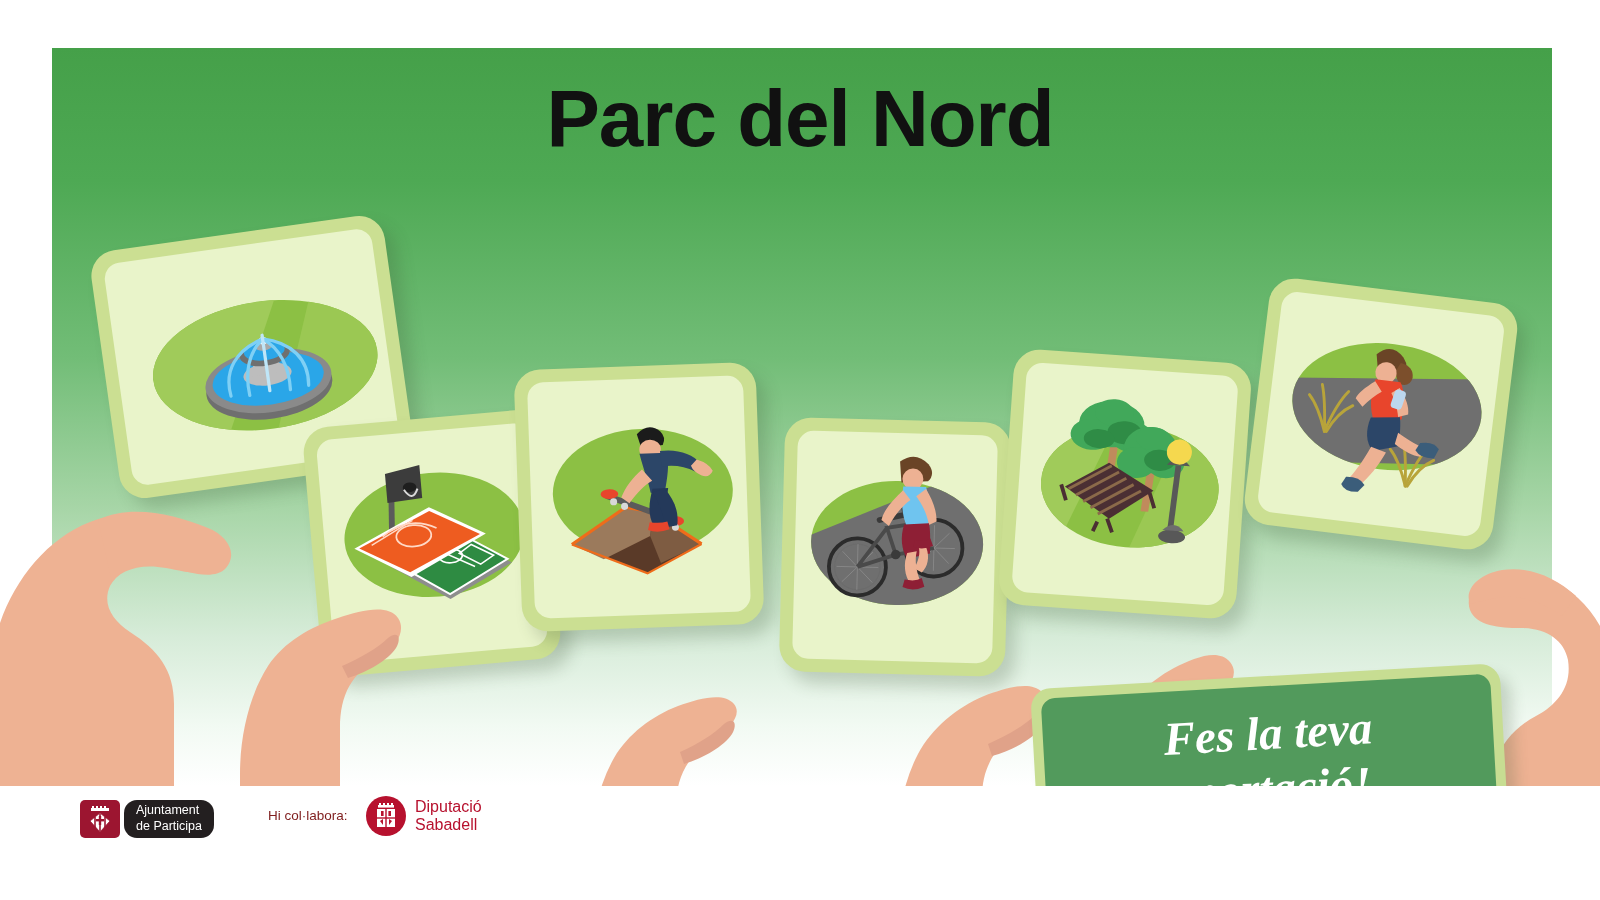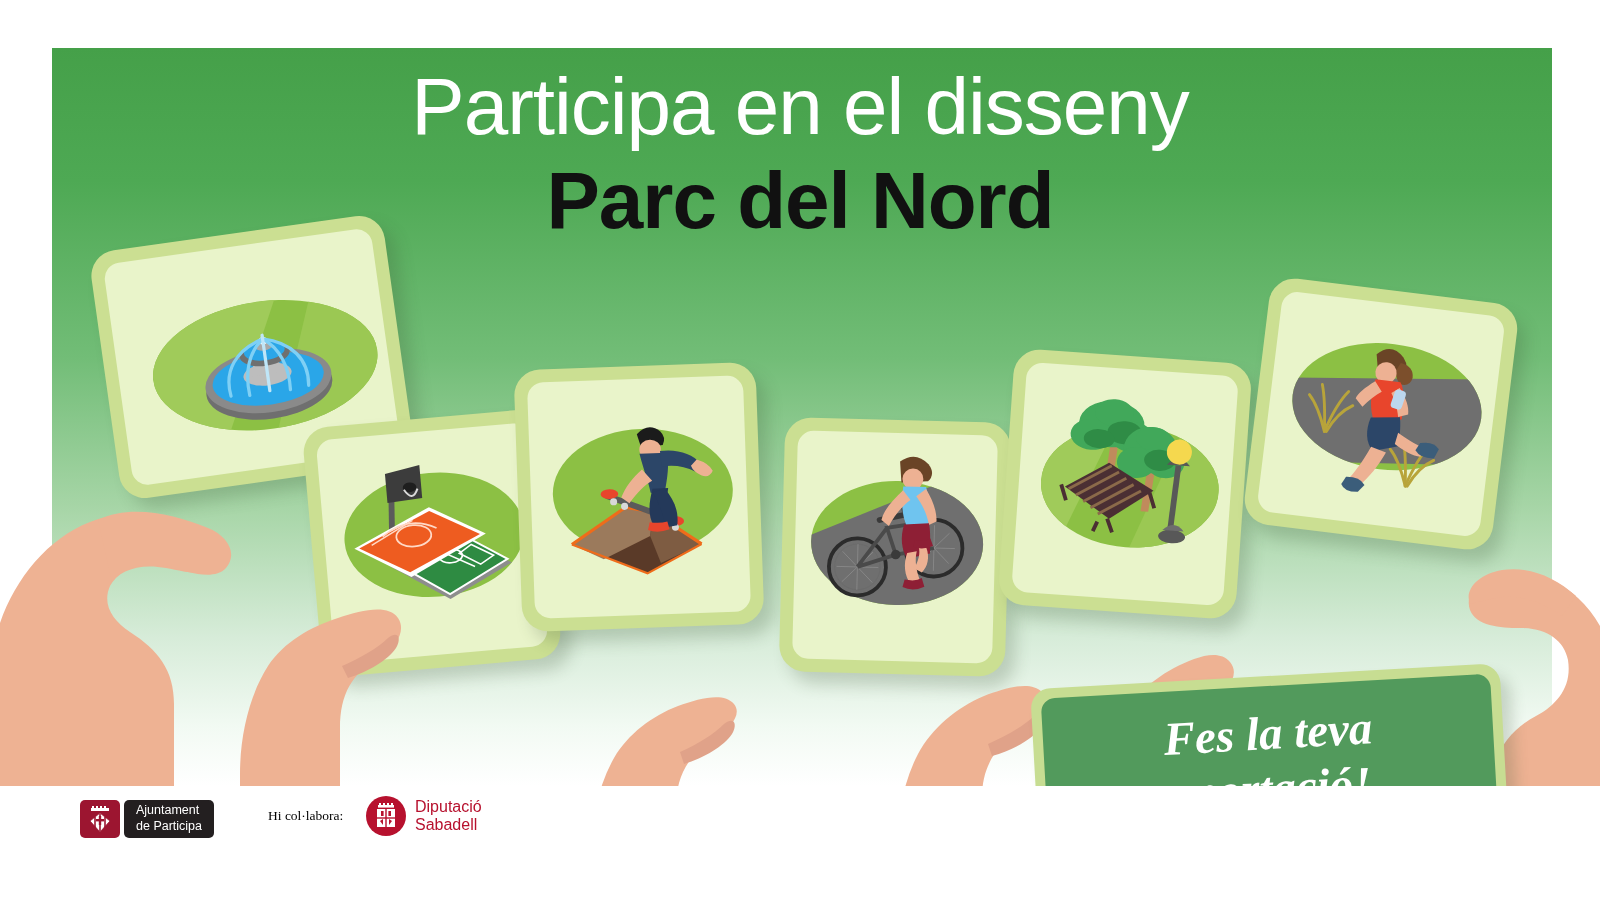--- a/index.html
+++ b/index.html
@@ -43,41 +43,40 @@
             border-radius:14px;background:#529a5c;}
   .cta-text{position:absolute;left:0;top:30px;width:100%;text-align:center;
             color:#fff;font-style:italic;font-weight:700;font-size:47px;
             line-height:1.16;font-family:"Liberation Serif","DejaVu Serif",serif;}
 
   
   .footer{position:absolute;left:0;top:786px;width:1600px;height:114px;background:#fff;}
   .logo-aj{position:absolute;left:80px;top:14px;display:flex;align-items:stretch;height:38px;}
   .shield-box{width:40px;height:38px;background:#9c1530;border-radius:5px;
               display:flex;align-items:center;justify-content:center;}
-  .aj-text{margin-left:4px;background:#231f20;border-radius:5px;color:#fff;
+  .aj-text{margin-left:4px;background:#231f20;border-radius:13px;color:#fff;
            font-size:12.5px;line-height:1.25;padding:5px 12px 5px 12px;
            display:flex;flex-direction:column;justify-content:center;
            font-family:"Liberation Sans",sans-serif;}
-  .collab{position:absolute;left:268px;top:22px;font-size:13.5px;color:#000000;
-          font-family:Liberation Serif, serif;text-align:right;}
+  .collab{position:absolute;left:268px;top:22px;font-size:13.5px;color:#7f1d1d;
+          font-family:Liberation Sans, sans-serif;text-align:right;}
   .logo-dip{position:absolute;left:366px;top:10px;display:flex;align-items:center;}
   .dip-circle{width:40px;height:40px;border-radius:50%;background:#b7112e;
               display:flex;align-items:center;justify-content:center;}
   .dip-text{margin-left:9px;color:#b7112e;font-weight:400;font-size:16px;
             line-height:1.12;font-family:"Liberation Sans",sans-serif;}
 </style>
 </head>
 <body>
 
 <div id="stage">
 
   <div class="panel"></div>
 
   <div class="headline">
-    <span class="hl1">Participa en el disseny</span>
     <span class="hl3">Parc del Nord</span>
   </div>
 
   <div class="card" style="left:104px;top:232px;width:296px;height:250px;transform:rotate(-8deg);">
     <div class="inner">
       <div class="ellipse" style="left:34px;top:58px;width:226px;height:128px;"></div>
       <div style="position:absolute;left:34px;top:58px;width:226px;height:128px;border-radius:50%;overflow:hidden;">
         <div style="position:absolute;left:0;top:0;width:100%;height:100%;background:#a0cb5a;clip-path:polygon(0 0,58% 0,30% 100%,0 100%);"></div>
         <div style="position:absolute;left:0;top:0;width:100%;height:100%;background:#9bc853;clip-path:polygon(74% 0,100% 0,100% 100%,52% 100%);"></div>
       </div>

